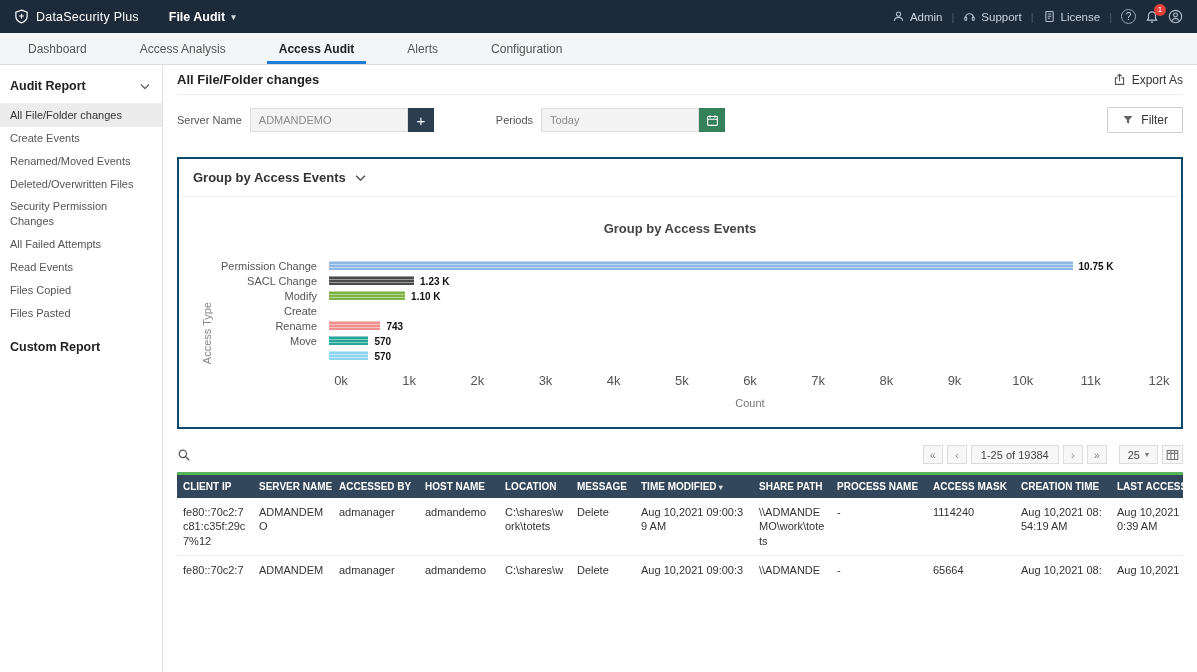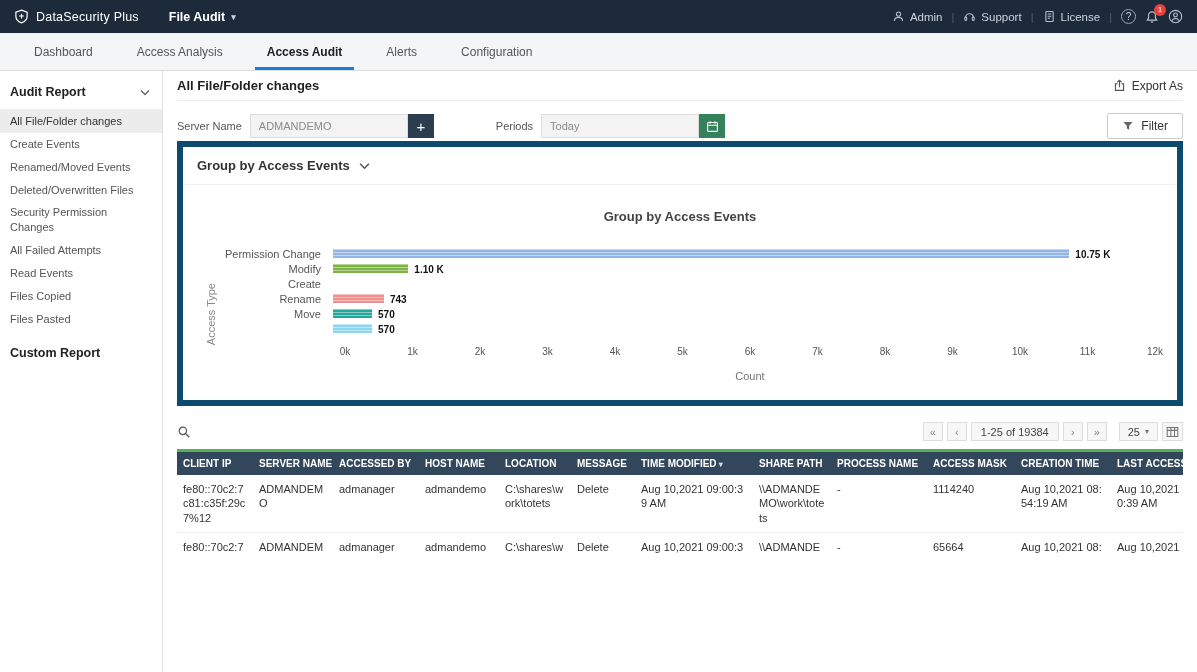--- a/index.html
+++ b/index.html
@@ -14,21 +14,21 @@
   .module { display:flex; align-items:center; gap:6px; margin-left:30px; font-size:12.5px; font-weight:bold; cursor:pointer; }
   .module .caret { font-size:9px; color:#cfd6df; }
   .top-right { margin-left:auto; display:flex; align-items:center; gap:9px; }
   .top-item { display:flex; align-items:center; gap:5px; font-size:11.5px; color:#ccd4de; cursor:pointer; }
   .sep { color:rgba(255,255,255,.22); font-size:11px; }
   .help-circle { width:15px; height:15px; border:1px solid #9aa6b4; border-radius:50%; font-size:10px; color:#ccd4de; display:flex; align-items:center; justify-content:center; }
   .bell { position:relative; display:flex; align-items:center; cursor:pointer; }
   .badge { position:absolute; top:-6px; right:-7px; background:#e5423b; color:#fff; font-size:8px; min-width:12px; height:12px; line-height:12px; text-align:center; border-radius:7px; padding:0 2px; }
 
   
-  .tabbar { height:38px; background:#f4f5f6; border-bottom:1px solid #dcdcdc; display:flex; align-items:stretch; padding-left:12px; flex:0 0 auto; }
+  .tabbar { height:32px; background:#f4f5f6; border-bottom:1px solid #dcdcdc; display:flex; align-items:stretch; padding-left:6px; flex:0 0 auto;gap:9px; }
   .tab { display:flex; align-items:center; padding:0 22px; font-size:12px; color:#555; position:relative; cursor:pointer; }
   .tab.active { color:#222; font-weight:bold; }
   .tab.active::after { content:""; position:absolute; left:10px; right:10px; bottom:0; height:3px; background:#1c7ed6; }
 
   
   .layout { flex:1; display:flex; min-height:0; }
   .sidebar { width:163px; border-right:1px solid #e3e3e3; flex:0 0 auto; }
   .side-header { display:flex; justify-content:space-between; align-items:center; padding:14px 12px 10px 10px; font-size:12.5px; font-weight:bold; color:#222; border-bottom:1px solid #eee; cursor:pointer; }
   .side-item { font-size:11px; color:#555; padding:4px 10px; line-height:1.35; cursor:pointer; }
   .side-item.selected { background:#ececec; color:#333; }
@@ -43,35 +43,35 @@
   .filter-row { display:flex; align-items:center; margin-top:12px; gap:8px; }
   .filter-row label { font-size:11px; color:#555; }
   .input-group { display:flex; align-items:stretch; }
   .txt { width:158px; height:24px; background:#f3f3f3; border:1px solid #ddd; font-size:11px; color:#8a8a8a; padding:0 8px; font-family:"Liberation Sans", sans-serif; outline:none; }
   .add-btn { width:26px; height:24px; background:#2b3d4f; color:#fff; border:none; font-size:15px; line-height:1; cursor:pointer; }
   .cal-btn { width:26px; height:24px; background:#35815c; border:none; display:flex; align-items:center; justify-content:center; cursor:pointer; }
   .periods-lab { margin-left:54px; }
   .filter-btn { margin-left:auto; height:26px; border:1px solid #ccc; background:#fff; border-radius:2px; display:flex; align-items:center; gap:7px; padding:0 14px; font-size:12px; color:#333; cursor:pointer; font-family:"Liberation Sans", sans-serif;text-align:center; }
 
   
-  .panel { border:6px solid #0c4a6e; margin-top:2px; }
+  .panel { border:2px solid #0c4a6e; margin-top:24px; }
   .panel-header { height:38px; display:flex; align-items:center; gap:9px; padding:0 14px; font-size:13px; font-weight:bold; color:#333; border-bottom:1px solid #f0f0f0; cursor:pointer; }
   .chart { padding:8px 22px 18px; }
   .chart-title { text-align:center; font-size:13px; font-weight:bold; color:#444; margin:16px 0 22px; }
   .chart-body { display:flex; }
   .ylabel { writing-mode:vertical-rl; transform:rotate(180deg); font-size:11px; color:#888; align-self:center; margin-right:4px; }
   .plot { flex:1; min-width:0; }
   .bar-row { display:flex; align-items:center; height:15px; }
   .bar-label { width:112px; flex:0 0 auto; text-align:right; padding-right:12px; font-size:11px; color:#555; white-space:nowrap; }
   .bar-track { flex:1; position:relative; height:9px; }
   .bar { position:absolute; left:0; top:0; height:100%;
          background-image:repeating-linear-gradient(to bottom, rgba(255,255,255,.45) 0 1px, rgba(255,255,255,0) 1px 3px); }
   .bar-value { position:absolute; top:50%; transform:translateY(-50%); font-size:10px; font-weight:bold; color:#111; white-space:nowrap; }
   .x-axis { margin-left:124px; position:relative; height:16px; margin-top:10px; }
-  .tick { position:absolute; transform:translateX(-50%); font-size:10px; color:#555; }
+  .tick { position:absolute; transform:translateX(-50%); font-size:13px; color:#555; }
   .xlabel { margin-left:124px; text-align:center; font-size:11px; color:#777; margin-top:8px; }
 
   
   .table-toolbar { display:flex; align-items:center; margin-top:16px; }
   .search { cursor:pointer; }
   .pager { margin-left:auto; display:flex; align-items:center; gap:4px; font-size:11px; color:#555; }
   .pbtn { min-width:20px; height:19px; border:1px solid #ddd; background:#f7f7f7; color:#888; display:flex; align-items:center; justify-content:center; font-size:11px; cursor:pointer; padding:0 3px; }
   .prange { border:1px solid #ddd; background:#f7f7f7; height:19px; display:flex; align-items:center; padding:0 9px; color:#444; }
   .psize { border:1px solid #ddd; background:#f7f7f7; height:19px; display:flex; align-items:center; gap:5px; padding:0 8px; margin-left:8px; color:#444; cursor:pointer; }
   .caret-sm { font-size:8px; color:#777; }
@@ -249,20 +249,27 @@
           <div class="chart-title">Group by Access Events</div>
           <div class="chart-body">
             <div class="ylabel">Access Type</div>
             <div class="plot">
               <div>
                   <div class="bar-row">
                     <span class="bar-label">Permission Change</span>
                     <div class="bar-track">
                       <div class="bar" style="width: 89.5833%; background-color: rgb(143, 182, 228);"></div>
                       <span class="bar-value" style="left: calc(89.5833% + 6px);">10.75 K</span>
+                    </div>
+                  </div>
+                  <div class="bar-row">
+                    <span class="bar-label">SACL Change</span>
+                    <div class="bar-track">
+                      <div class="bar" style="width: 10.25%; background-color: rgb(74, 74, 74);"></div>
+                      <span class="bar-value" style="left: calc(10.25% + 6px);">1.23 K</span>
                     </div>
                   </div>
                   <div class="bar-row">
                     <span class="bar-label">Modify</span>
                     <div class="bar-track">
                       <div class="bar" style="width: 9.16667%; background-color: rgb(124, 179, 66);"></div>
                       <span class="bar-value" style="left: calc(9.16667% + 6px);">1.10 K</span>
                     </div>
                   </div>
                   <div class="bar-row">

